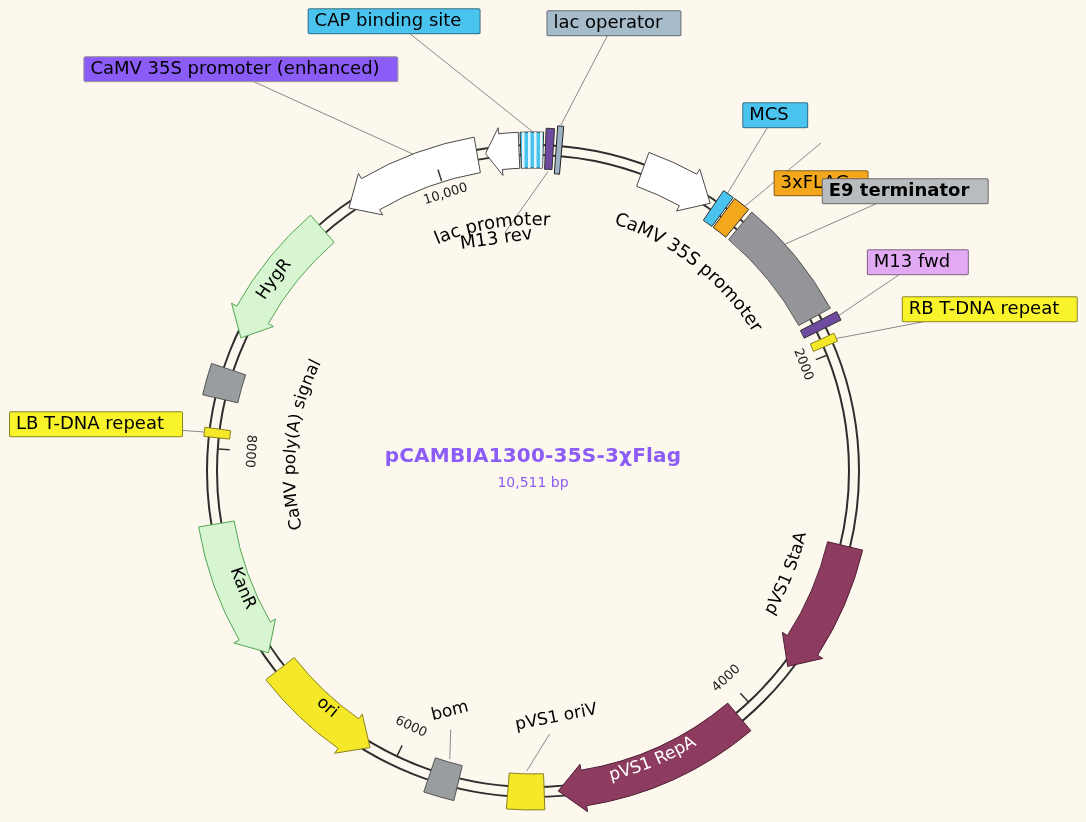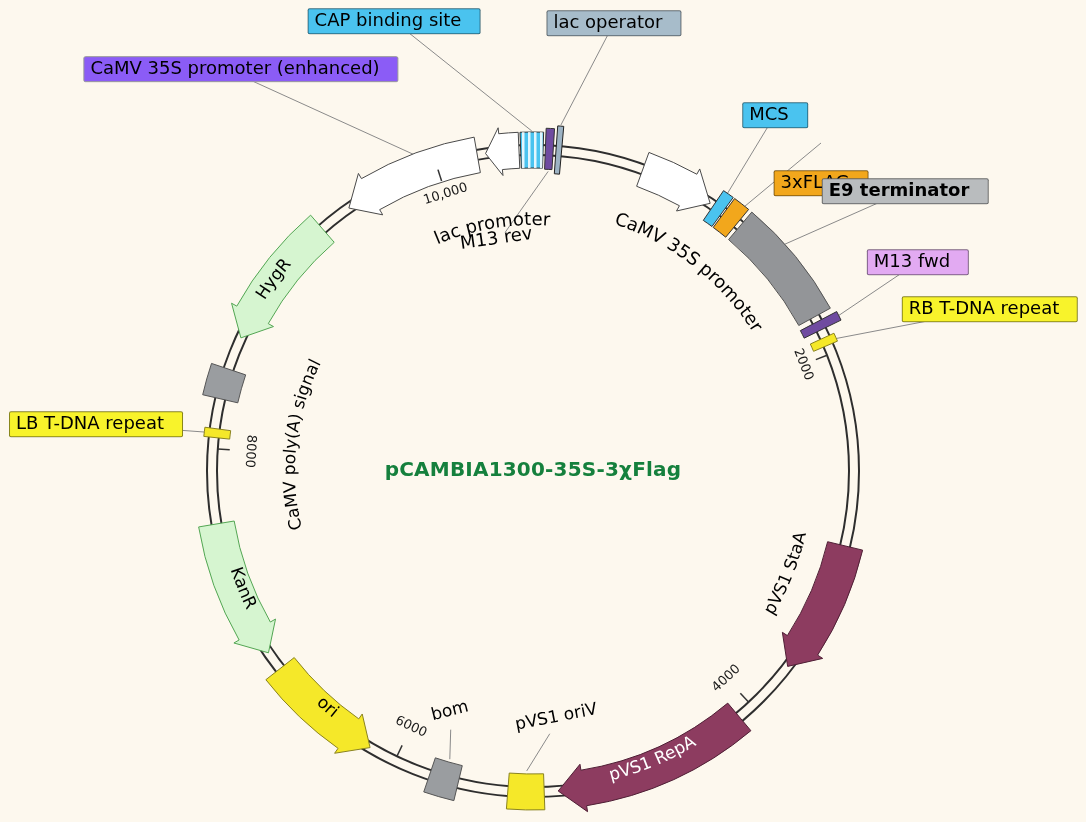--- a/index.html
+++ b/index.html
@@ -11,21 +11,21 @@
   #map{position:absolute;left:0;top:0;}
   svg text{font-family:"DejaVu Sans","Liberation Sans",sans-serif;}
   .callout{
     position:absolute;transform:translate(-50%,-50%);
     font-size:18px;line-height:1.15;padding:1px 18px 2px 6px;
     border:1px solid rgba(0,0,0,0.45);border-radius:2px;
     white-space:nowrap;color:#000;z-index:3;
   }
   .title-wrap{
     position:absolute;left:533px;top:471px;transform:translate(-50%,-60%);
-    text-align:center;z-index:2;color:#15803d;
+    text-align:center;z-index:2;color:#8b5cf6;
   }
   .plasmid-name{font-size:20px;font-weight:bold;letter-spacing:0.2px;}
   .plasmid-size{font-size:14px;margin-top:7px;}
 </style>
 </head>
 <body style="background: rgb(253, 248, 238);">
 
 <div id="stage">
   <svg id="map" width="1086" height="822" viewBox="0 0 1086 822">
     <defs>
@@ -105,20 +105,21 @@
         <text text-anchor="middle" font-size="17" fill="#000000"><textPath href="#arcpath6" xlink:href="#arcpath6" startOffset="50%">KanR</textPath></text>
         <text text-anchor="middle" font-size="17" fill="#000000"><textPath href="#arcpath7" xlink:href="#arcpath7" startOffset="50%">ori</textPath></text>
         <text x="497.02007304074687" y="243.83168166311833" text-anchor="middle" font-size="18" fill="#000" transform="rotate(-8 497.02007304074687 243.83168166311833)">M13 rev</text>
         <text x="451.1353986474863" y="715.6675030431994" text-anchor="middle" font-size="17" fill="#000" transform="rotate(-14 451.1353986474863 715.6675030431994)">bom</text>
         <text x="557.1531296350964" y="721.8398419885291" text-anchor="middle" font-size="17" fill="#000" transform="rotate(-11 557.1531296350964 721.8398419885291)">pVS1 oriV</text>
       </g>
   </svg>
 
   <div class="title-wrap">
     <div class="plasmid-name">pCAMBIA1300-35S-3χFlag</div>
+    <div class="plasmid-size">10,511 bp</div>
   </div>
 <div class="callout" style="left: 394px; top: 21px; background: rgb(74, 195, 239);">CAP binding site</div>
     <div class="callout" style="left: 614px; top: 23px; background: rgb(167, 188, 202);">lac operator</div>
     <div class="callout" style="left: 226px; top: 69px; background: #8b5cf6; border-color: rgb(153, 153, 153); margin-left: 15px;">CaMV 35S promoter (enhanced)</div>
     <div class="callout" style="left: 775px; top: 115px; background: rgb(74, 195, 239);">MCS</div>
     <div class="callout" style="left: 821px; top: 143px; background: rgb(242, 167, 28); margin-top: 40px;">3xFLAG</div>
     <div class="callout" style="left: 905px; top: 191px; background: rgb(185, 188, 190); font-weight: bold;">E9 terminator</div>
     <div class="callout" style="left: 918px; top: 262px; background: rgb(226, 170, 242);">M13 fwd</div>
     <div class="callout" style="left: 96px; top: 424px; background: rgb(248, 243, 43);">LB T-DNA repeat</div>
     <div class="callout" style="left: 990px; top: 309px; background: rgb(248, 243, 43);">RB T-DNA repeat</div>

